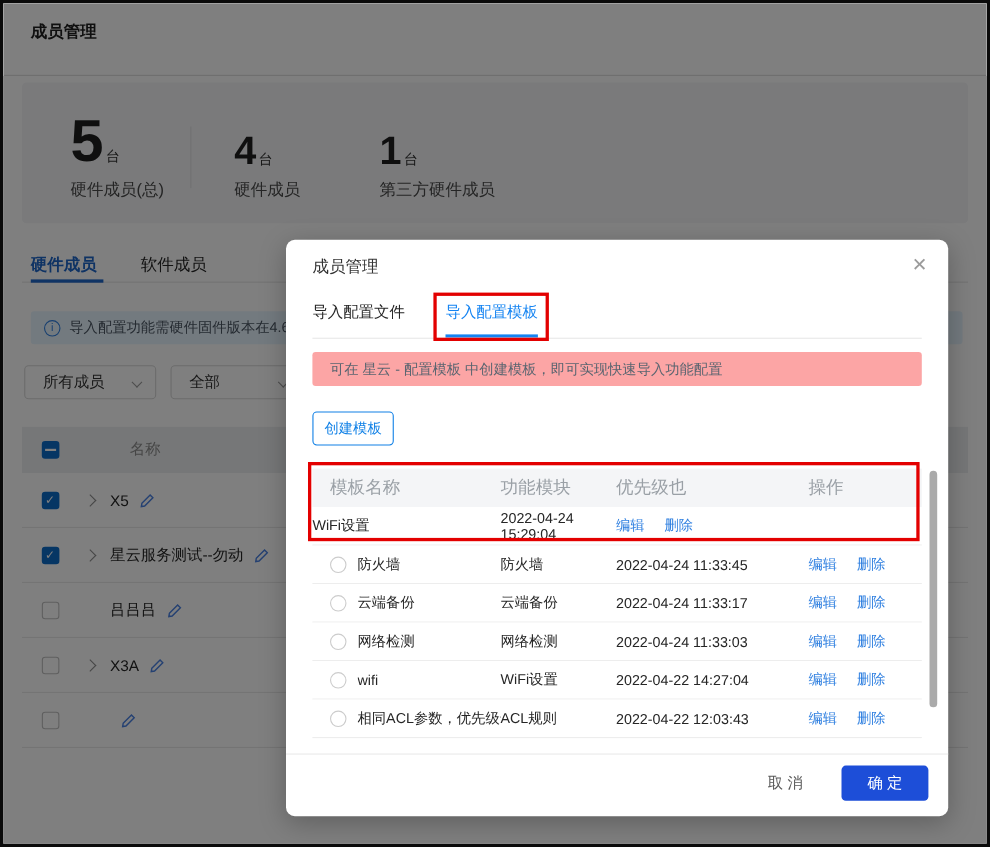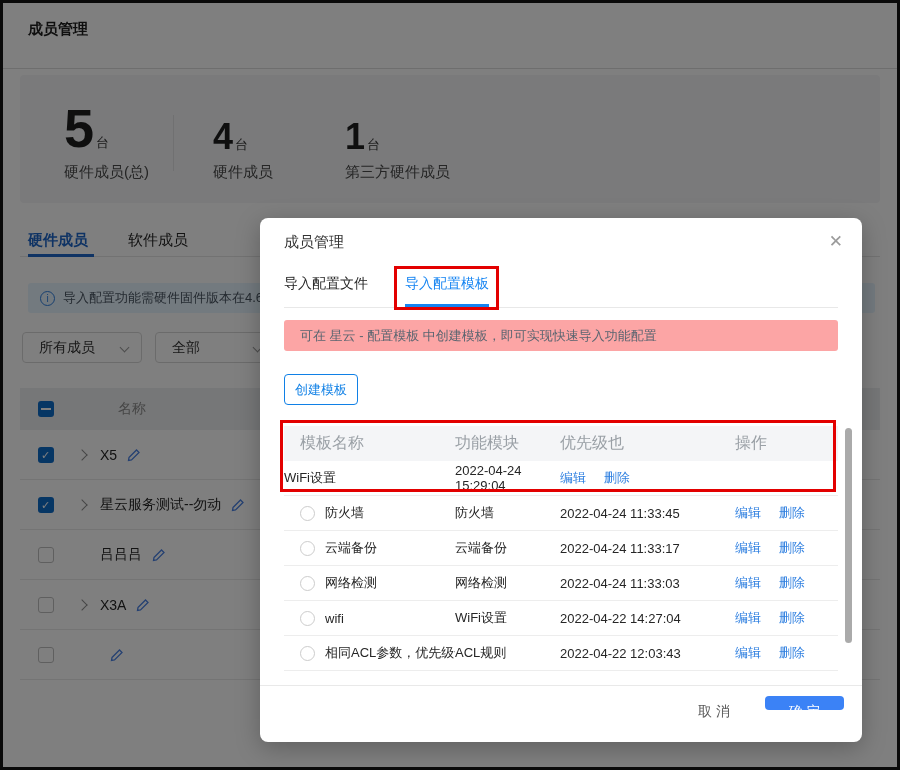--- a/index.html
+++ b/index.html
@@ -74,21 +74,21 @@
   .tname { margin-left:10px; white-space:nowrap; overflow:hidden; }
   .radio { width:15px; height:15px; border-radius:50%; flex:0 0 auto; }
   .radio.off { border:1px solid #ccc; background:#fff; }
   .radio.on { background:radial-gradient(circle, #0d7de6 0 3px, #fff 3px 5px, #0d7de6 5px); }
   .ops a { color:#2e7fe0; text-decoration:none; font-size:13px; }
   .ops a + a { margin-left:18px; }
 
   .m-scroll { position:absolute; left:585px; top:210px; width:7px; height:215px; background:#aaa; border-radius:4px; }
   .m-footline { position:absolute; left:0; top:467px; width:100%; border-bottom:1px solid #e9e9e9; }
   .m-cancel { position:absolute; left:430px; top:478px; width:48px; height:30px; font-size:14px; color:#595959; text-align:center; line-height:30px; cursor:pointer; }
-  .m-ok { position:absolute; left:505px; top:478px; width:79px; height:14px; background:#3b82f6; border:none; border-radius:4px; color:#fff; font-size:14px; text-align:center; line-height:30px; cursor:pointer; }
+  .m-ok { position:absolute; left:505px; top:478px; width:79px; height:32px; background:#1d4ed8; border:none; border-radius:4px; color:#fff; font-size:14px; text-align:center; line-height:30px; cursor:pointer; }
 
   
   .anno { position:absolute; border:3px solid #e30000; z-index:30; pointer-events:none; }
   .anno1 { left:391px; top:263px; width:105px; height:44px; }
   .anno2 { left:277px; top:417px; width:556px; height:72px; }
 </style>
 </head>
 <body>
 
 <div class="window">

